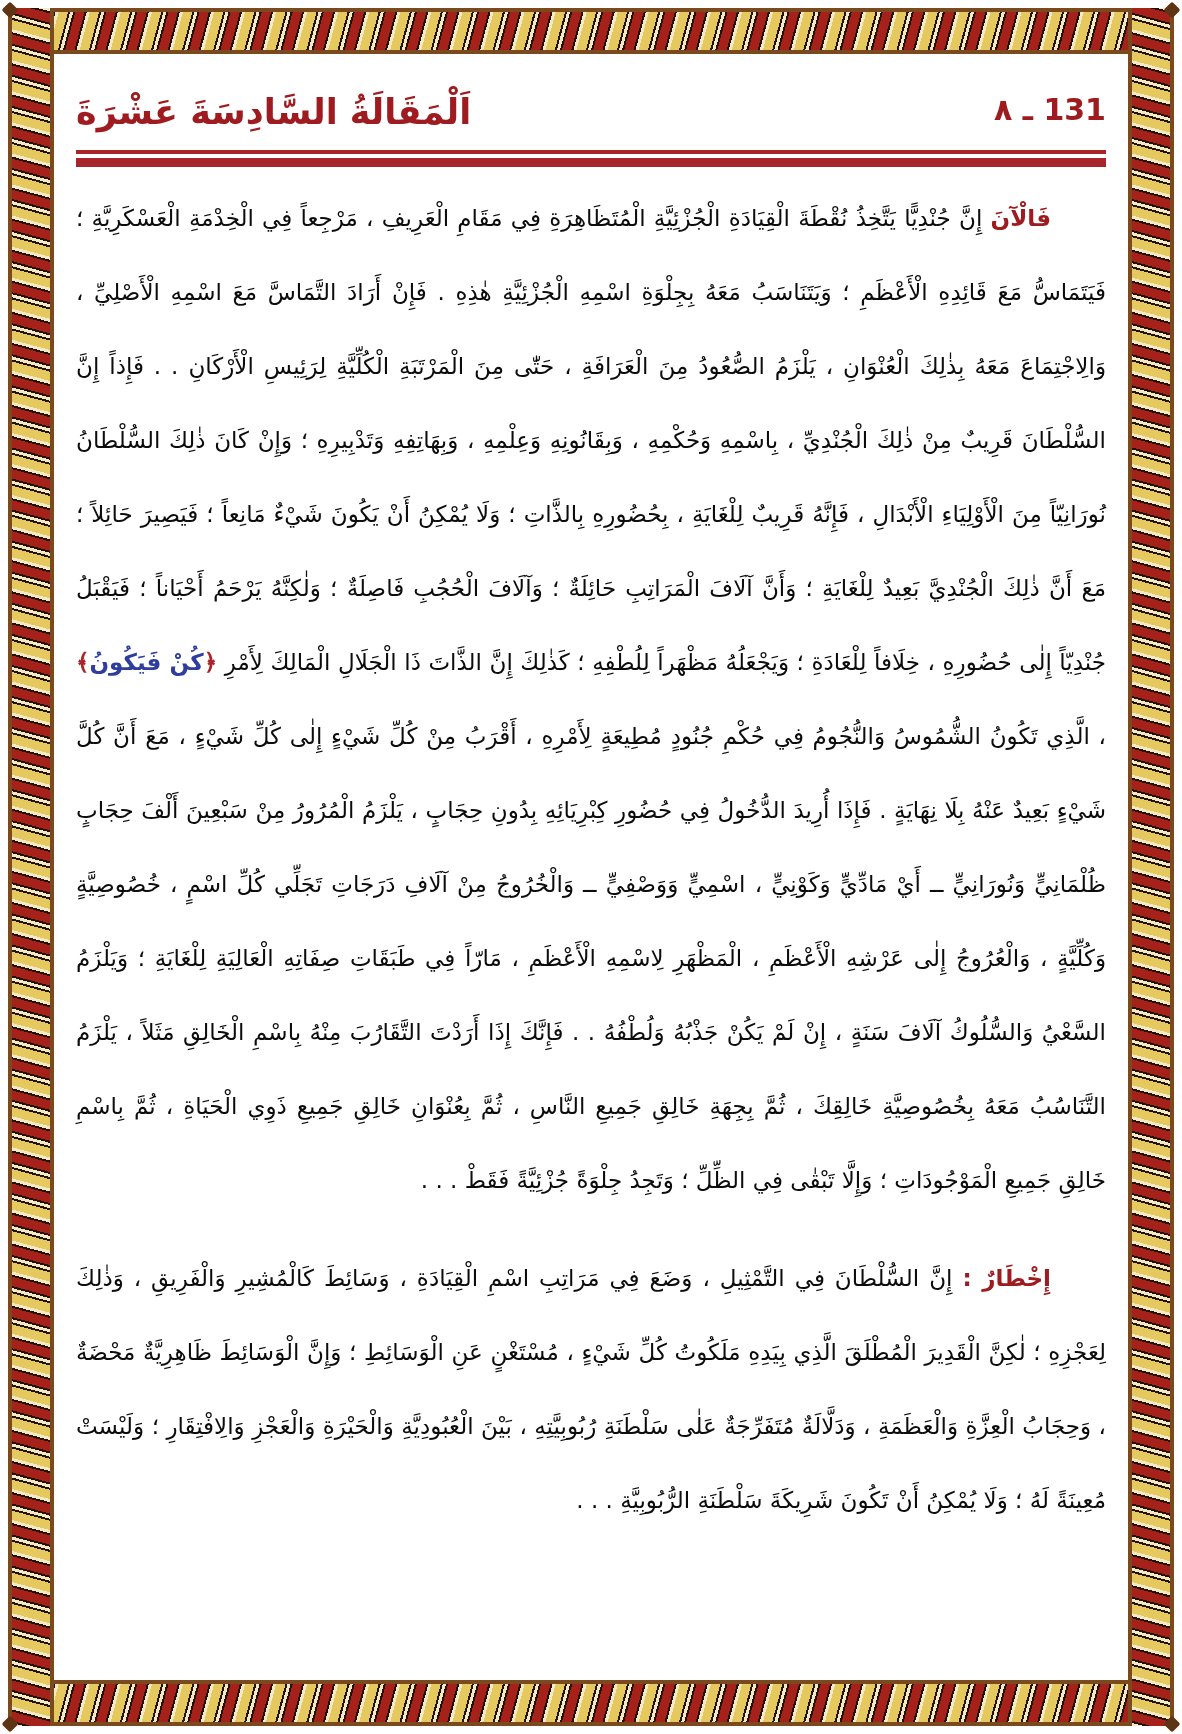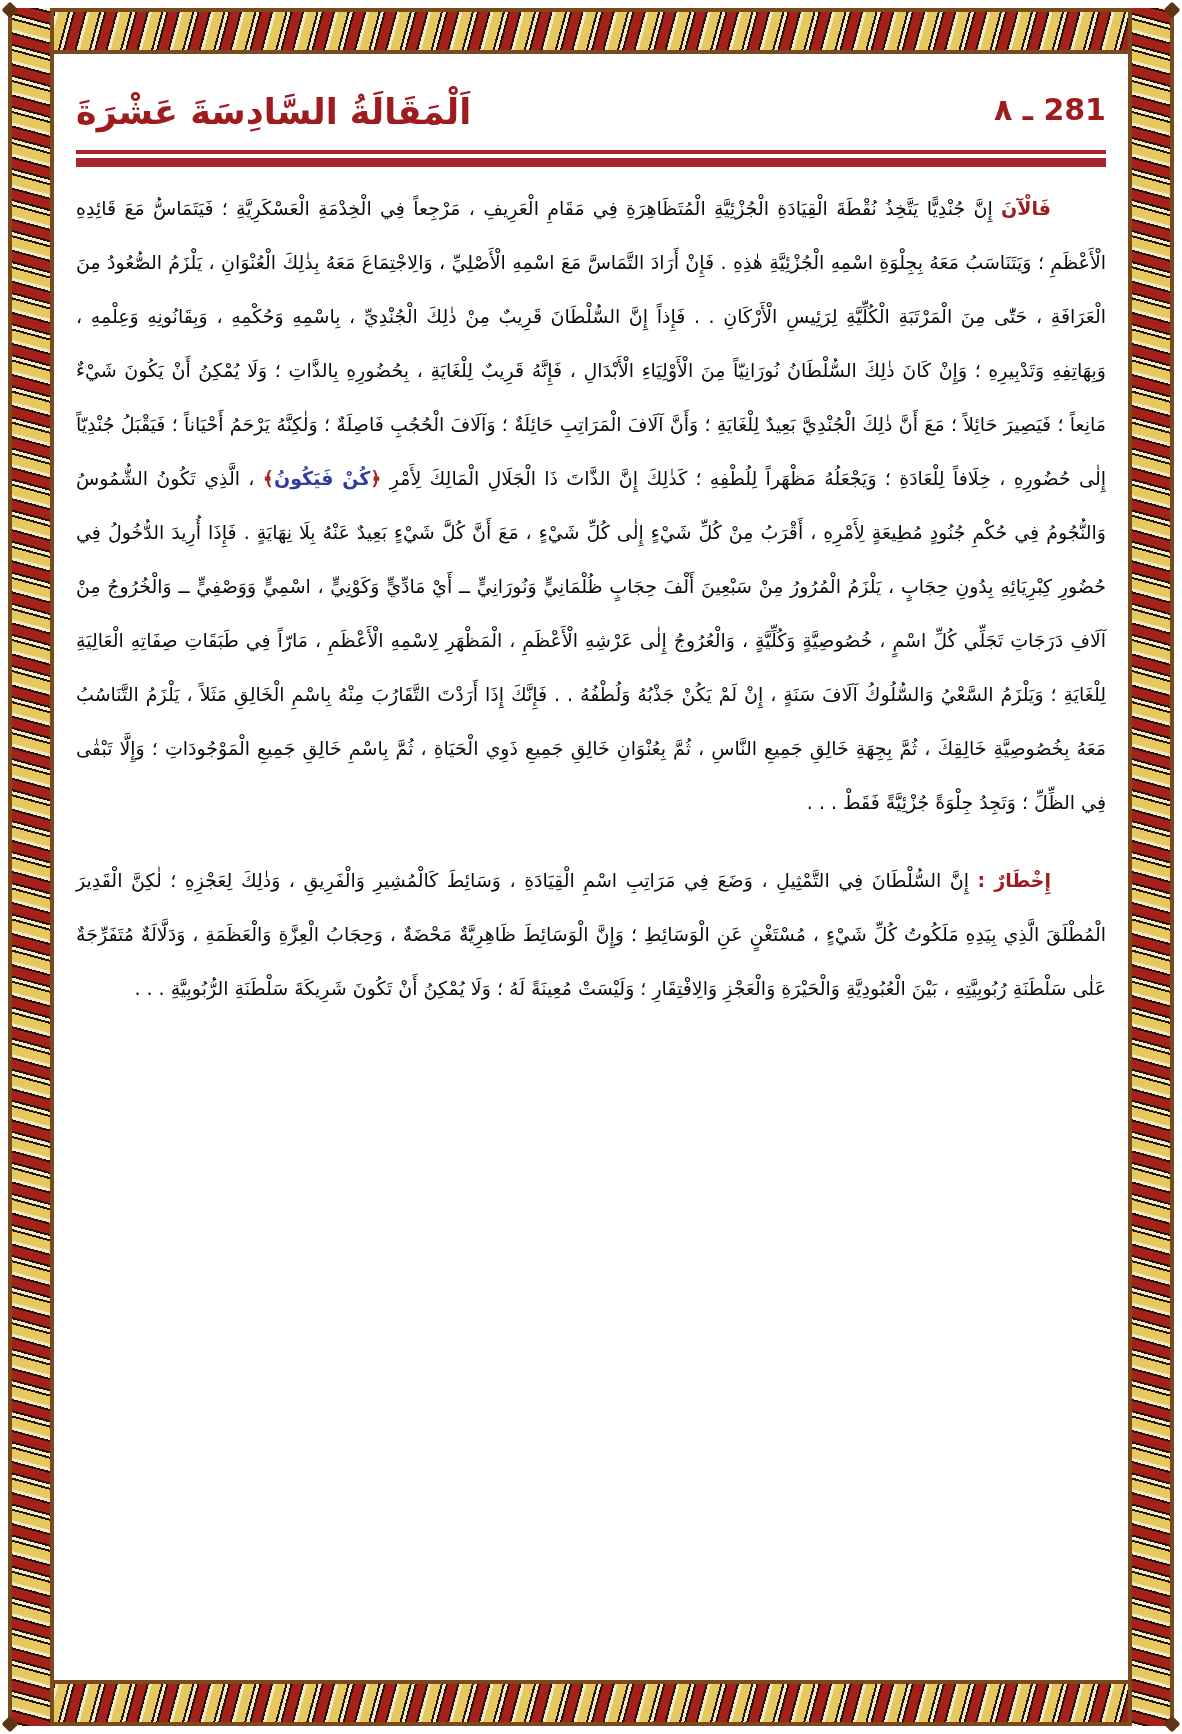--- a/index.html
+++ b/index.html
@@ -50,21 +50,21 @@
     text-align:left;color:#9e1b20;font-weight:bold;font-size:35px;
     direction:rtl;line-height:52px;
   }
   .rules{margin-top:12px;}
   .rule-thin{height:4px;background:#a8252c;}
   .rule-gap{height:4px;background:transparent;}
   .rule-thick{height:9px;background:#a8252c;}
 
   .body-text{
     direction:rtl;text-align:justify;
-    font-size:19px;line-height:54px;color:#0c0c0c;
+    font-size:23px;line-height:74px;color:#0c0c0c;
     margin-top:14px;
   }
   .body-text p{margin:0;text-indent:55px;}
   .body-text p + p{margin-top:24px;}
   .seg-red{color:#9e1b20;font-weight:bold;}
   .seg-blue{color:#2f3e9e;font-weight:bold;}
   .seg-bracket{color:#a8252c;font-weight:bold;}
 </style>
 </head>
 <body>
@@ -73,21 +73,21 @@
 <div class="frame frame-h frame-bottom"></div>
 <div class="frame frame-v frame-left"></div>
 <div class="frame frame-v frame-right"></div>
 <div class="corner c-tl"></div>
 <div class="corner c-tr"></div>
 <div class="corner c-bl"></div>
 <div class="corner c-br"></div>
 
 <div class="content">
   <div class="header">
-    <div class="page-number">281 ـ ٨</div>
+    <div class="page-number">131 ـ ٨</div>
     <div class="page-title">اَلْمَقَالَةُ السَّادِسَةَ عَشْرَةَ</div>
   </div>
   <div class="rules">
     <div class="rule-thin"></div>
     <div class="rule-gap"></div>
     <div class="rule-thick"></div>
   </div>
   <div class="body-text" id="body-text">
       <p><span class="seg-red">فَالْآنَ</span><span class="seg-black"> إِنَّ جُنْدِيًّا يَتَّخِذُ نُقْطَةَ الْقِيَادَةِ الْجُزْئِيَّةِ الْمُتَظَاهِرَةِ فِي مَقَامِ الْعَرِيفِ ، مَرْجِعاً فِي الْخِدْمَةِ الْعَسْكَرِيَّةِ ؛ فَيَتَمَاسُّ مَعَ قَائِدِهِ الْأَعْظَمِ ؛ وَيَتَنَاسَبُ مَعَهُ بِجِلْوَةِ اسْمِهِ الْجُزْئِيَّةِ هٰذِهِ . فَإِنْ أَرَادَ التَّمَاسَّ مَعَ اسْمِهِ الْأَصْلِيِّ ، وَالِاجْتِمَاعَ مَعَهُ بِذٰلِكَ الْعُنْوَانِ ، يَلْزَمُ الصُّعُودُ مِنَ الْعَرَافَةِ ، حَتّٰى مِنَ الْمَرْتَبَةِ الْكُلِّيَّةِ لِرَئِيسِ الْأَرْكَانِ . . فَإِذاً إِنَّ السُّلْطَانَ قَرِيبٌ مِنْ ذٰلِكَ الْجُنْدِيِّ ، بِاسْمِهِ وَحُكْمِهِ ، وَبِقَانُونِهِ وَعِلْمِهِ ، وَبِهَاتِفِهِ وَتَدْبِيرِهِ ؛ وَإِنْ كَانَ ذٰلِكَ السُّلْطَانُ نُورَانِيّاً مِنَ الْأَوْلِيَاءِ الْأَبْدَالِ ، فَإِنَّهُ قَرِيبٌ لِلْغَايَةِ ، بِحُضُورِهِ بِالذَّاتِ ؛ وَلَا يُمْكِنُ أَنْ يَكُونَ شَيْءٌ مَانِعاً ؛ فَيَصِيرَ حَائِلاً ؛ مَعَ أَنَّ ذٰلِكَ الْجُنْدِيَّ بَعِيدٌ لِلْغَايَةِ ؛ وَأَنَّ آلَافَ الْمَرَاتِبِ حَائِلَةٌ ؛ وَآلَافَ الْحُجُبِ فَاصِلَةٌ ؛ وَلٰكِنَّهُ يَرْحَمُ أَحْيَاناً ؛ فَيَقْبَلُ جُنْدِيّاً إِلٰى حُضُورِهِ ، خِلَافاً لِلْعَادَةِ ؛ وَيَجْعَلُهُ مَظْهَراً لِلُطْفِهِ ؛ كَذٰلِكَ إِنَّ الذَّاتَ ذَا الْجَلَالِ الْمَالِكَ لِأَمْرِ </span><span class="seg-bracket">﴿</span><span class="seg-blue">كُنْ فَيَكُونُ</span><span class="seg-bracket">﴾</span><span class="seg-black"> ، الَّذِي تَكُونُ الشُّمُوسُ وَالنُّجُومُ فِي حُكْمِ جُنُودٍ مُطِيعَةٍ لِأَمْرِهِ ، أَقْرَبُ مِنْ كُلِّ شَيْءٍ إِلٰى كُلِّ شَيْءٍ ، مَعَ أَنَّ كُلَّ شَيْءٍ بَعِيدٌ عَنْهُ بِلَا نِهَايَةٍ . فَإِذَا أُرِيدَ الدُّخُولُ فِي حُضُورِ كِبْرِيَائِهِ بِدُونِ حِجَابٍ ، يَلْزَمُ الْمُرُورُ مِنْ سَبْعِينَ أَلْفَ حِجَابٍ ظُلْمَانِيٍّ وَنُورَانِيٍّ ــ أَيْ مَادِّيٍّ وَكَوْنِيٍّ ، اسْمِيٍّ وَوَصْفِيٍّ ــ وَالْخُرُوجُ مِنْ آلَافِ دَرَجَاتِ تَجَلِّي كُلِّ اسْمٍ ، خُصُوصِيَّةٍ وَكُلِّيَّةٍ ، وَالْعُرُوجُ إِلٰى عَرْشِهِ الْأَعْظَمِ ، الْمَظْهَرِ لِاسْمِهِ الْأَعْظَمِ ، مَارّاً فِي طَبَقَاتِ صِفَاتِهِ الْعَالِيَةِ لِلْغَايَةِ ؛ وَيَلْزَمُ السَّعْيُ وَالسُّلُوكُ آلَافَ سَنَةٍ ، إِنْ لَمْ يَكُنْ جَذْبُهُ وَلُطْفُهُ . . فَإِنَّكَ إِذَا أَرَدْتَ التَّقَارُبَ مِنْهُ بِاسْمِ الْخَالِقِ مَثَلاً ، يَلْزَمُ التَّنَاسُبُ مَعَهُ بِخُصُوصِيَّةِ خَالِقِكَ ، ثُمَّ بِجِهَةِ خَالِقِ جَمِيعِ النَّاسِ ، ثُمَّ بِعُنْوَانِ خَالِقِ جَمِيعِ ذَوِي الْحَيَاةِ ، ثُمَّ بِاسْمِ خَالِقِ جَمِيعِ الْمَوْجُودَاتِ ؛ وَإِلَّا تَبْقٰى فِي الظِّلِّ ؛ وَتَجِدُ جِلْوَةً جُزْئِيَّةً فَقَطْ . . .</span></p>
       <p><span class="seg-red">إِخْطَارٌ :</span><span class="seg-black"> إِنَّ السُّلْطَانَ فِي التَّمْثِيلِ ، وَضَعَ فِي مَرَاتِبِ اسْمِ الْقِيَادَةِ ، وَسَائِطَ كَالْمُشِيرِ وَالْفَرِيقِ ، وَذٰلِكَ لِعَجْزِهِ ؛ لٰكِنَّ الْقَدِيرَ الْمُطْلَقَ الَّذِي بِيَدِهِ مَلَكُوتُ كُلِّ شَيْءٍ ، مُسْتَغْنٍ عَنِ الْوَسَائِطِ ؛ وَإِنَّ الْوَسَائِطَ ظَاهِرِيَّةٌ مَحْضَةٌ ، وَحِجَابُ الْعِزَّةِ وَالْعَظَمَةِ ، وَدَلَّالَةٌ مُتَفَرِّجَةٌ عَلٰى سَلْطَنَةِ رُبُوبِيَّتِهِ ، بَيْنَ الْعُبُودِيَّةِ وَالْحَيْرَةِ وَالْعَجْزِ وَالِافْتِقَارِ ؛ وَلَيْسَتْ مُعِينَةً لَهُ ؛ وَلَا يُمْكِنُ أَنْ تَكُونَ شَرِيكَةَ سَلْطَنَةِ الرُّبُوبِيَّةِ . . .</span></p>

